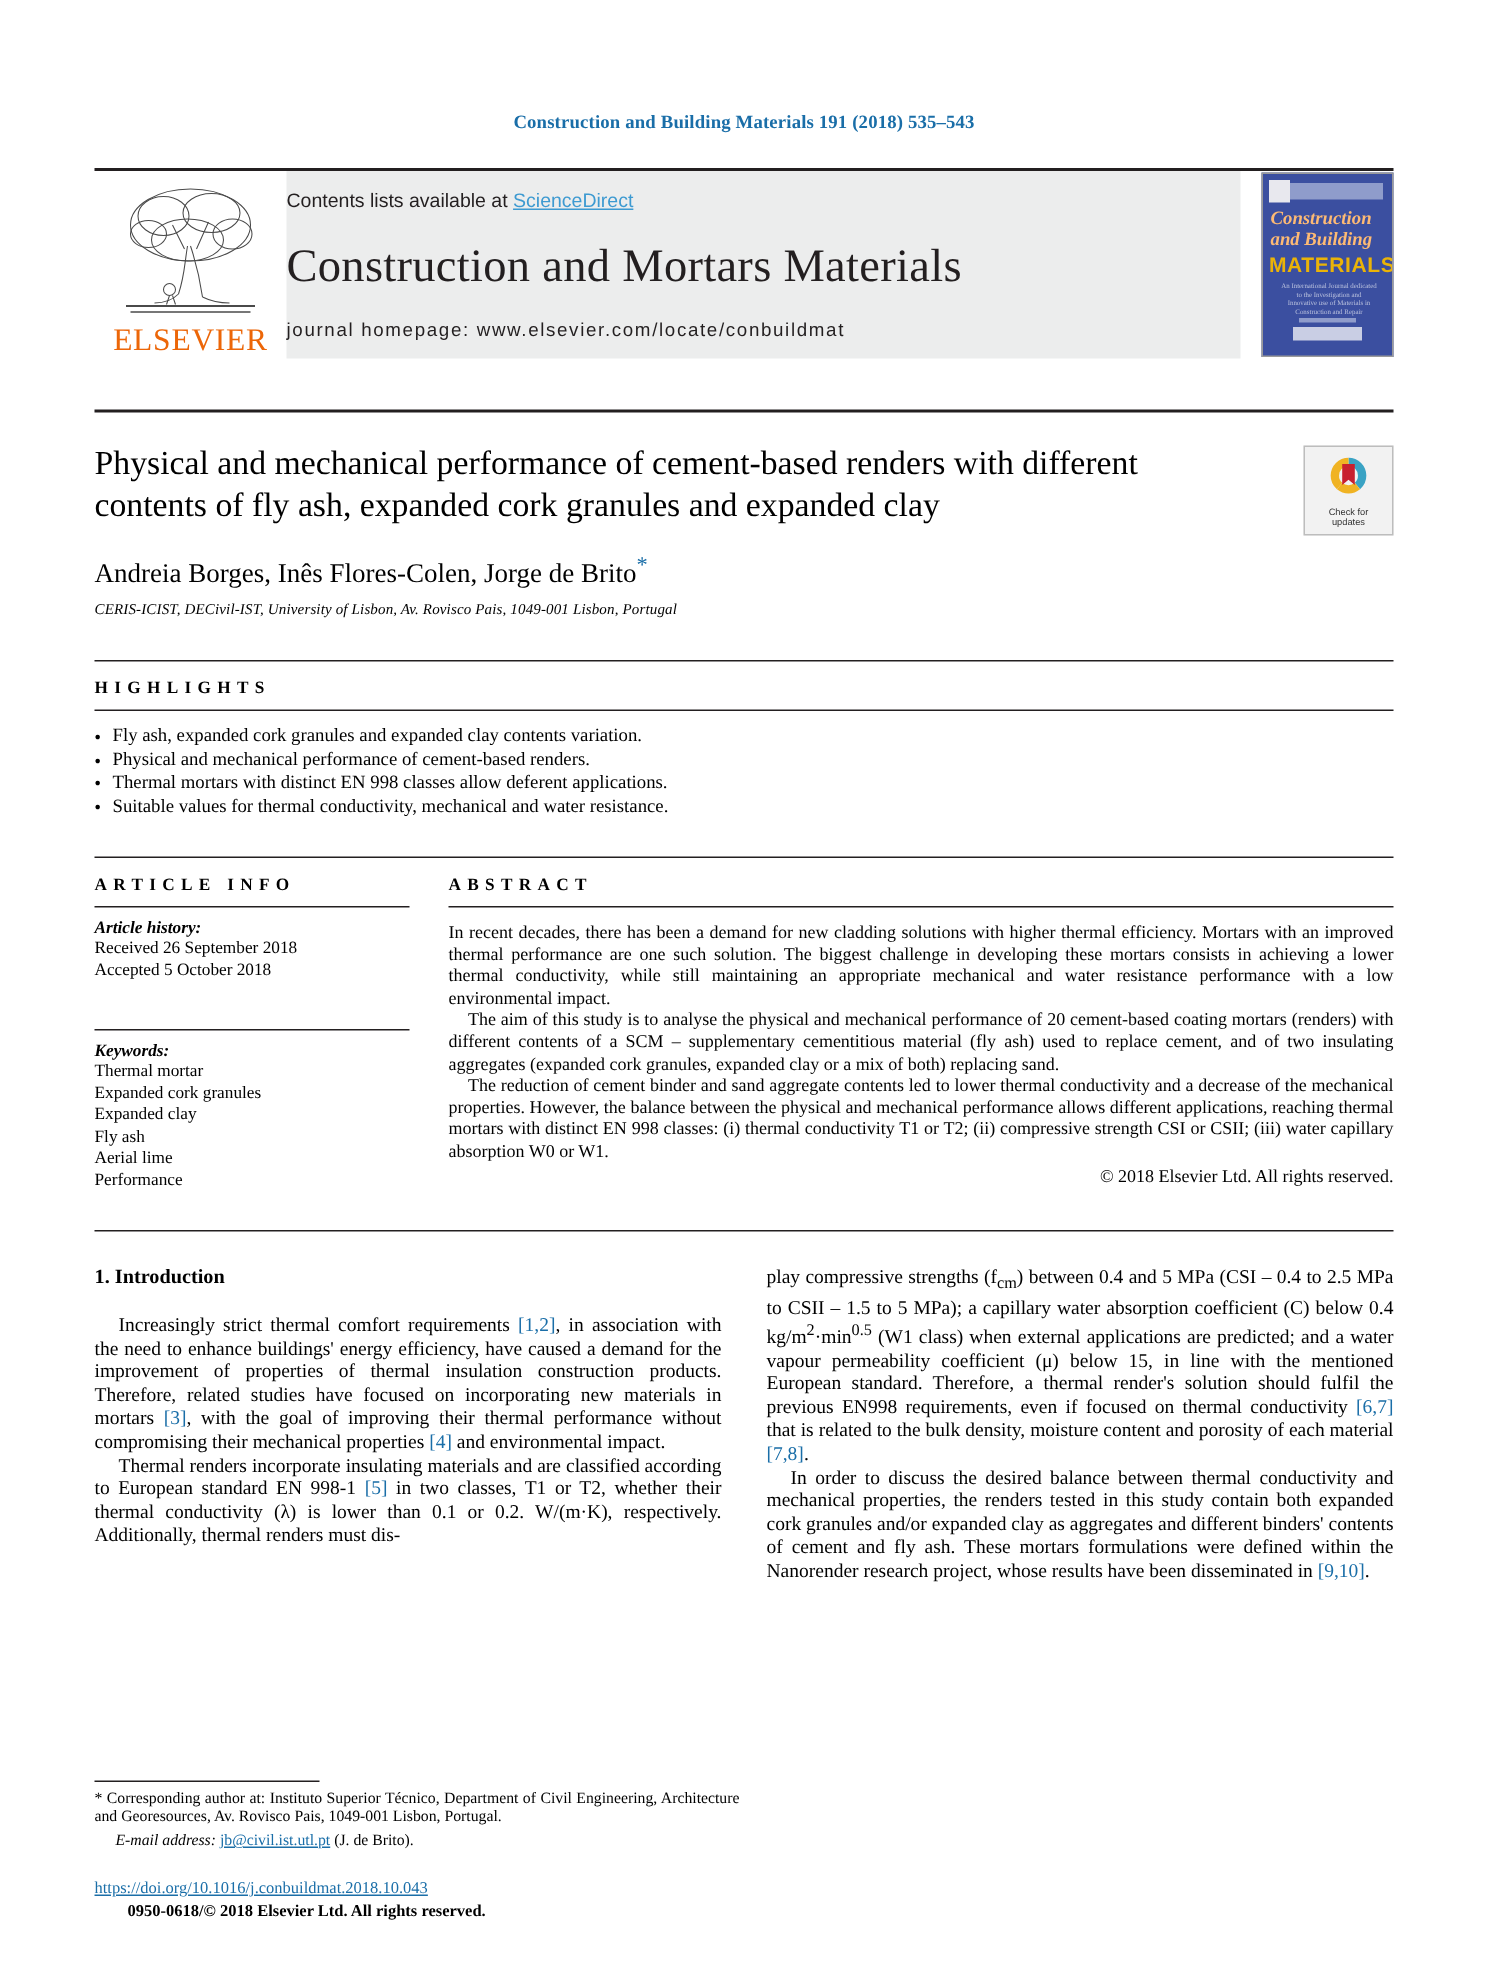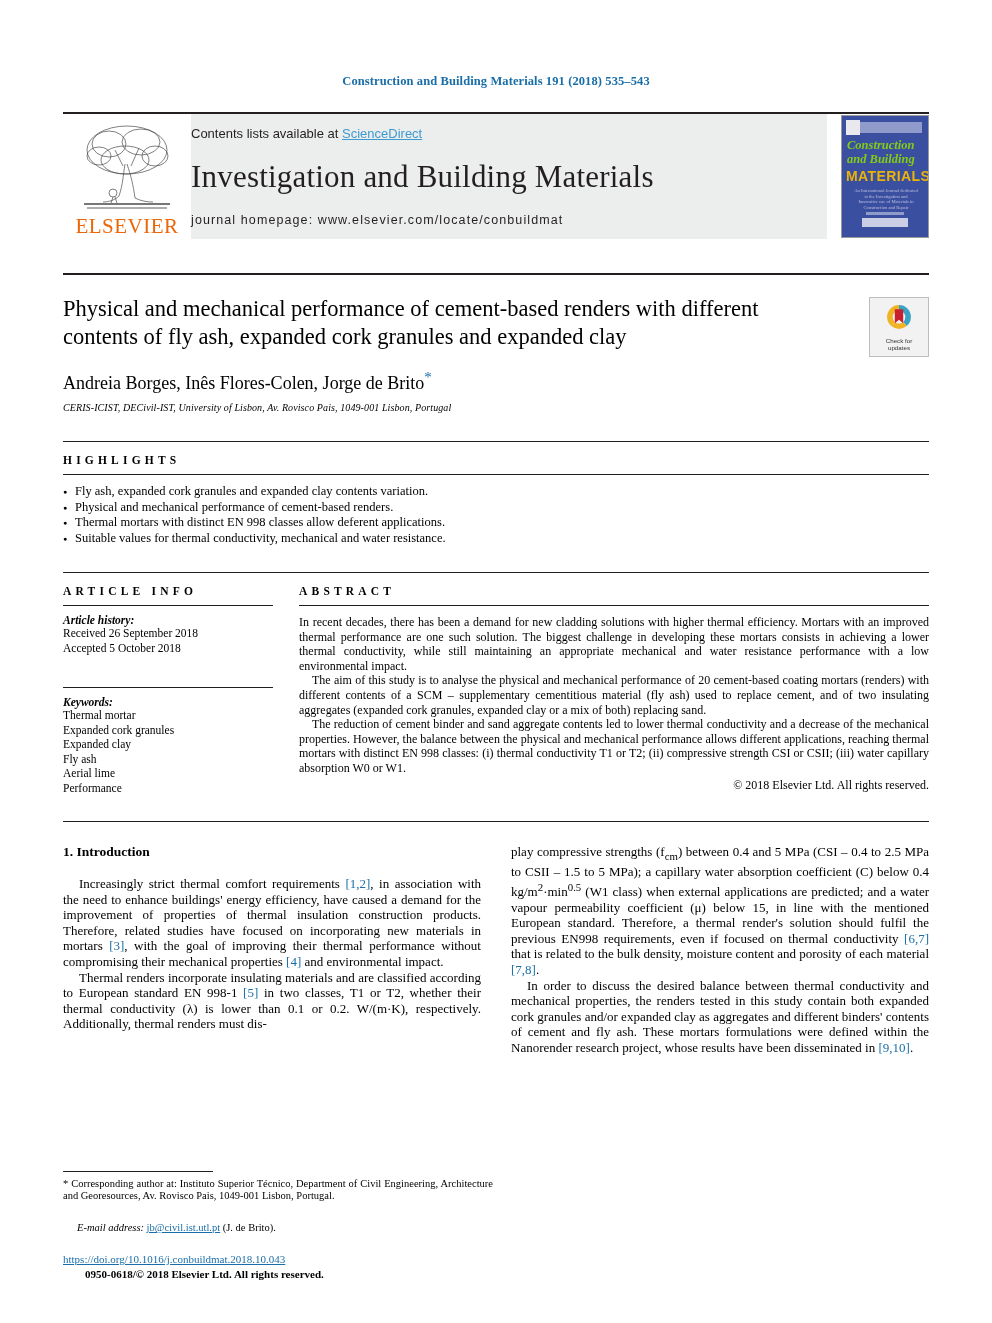--- a/index.html
+++ b/index.html
@@ -109,21 +109,21 @@
   }
   .cover-sq {
     position: absolute;
     top: 4px; left: 4px;
     width: 14px; height: 15px;
     background: #e8e8ee;
   }
   .cover-t1, .cover-t2 {
     position: absolute;
     left: 5px; right: 3px;
-    color: #84cc16;
+    color: #fdba74;
     font-family: "Liberation Serif", serif;
     font-style: italic;
     font-weight: bold;
     font-size: 12.5px;
     line-height: 14px;
     text-align: left;
   }
   .cover-t1 { top: 22px; }
   .cover-t2 { top: 36px; }
   .cover-t3 {
@@ -331,21 +331,21 @@
   }
   .fn-text {
     font-size: 10.5px;
     line-height: 12.8px;
     text-align: justify;
   }
   .fn-email {
     font-size: 10.5px;
     line-height: 12.8px;
     text-indent: 14px;
-    margin-top: 19px;
+    margin-top: 3px;
   }
   .fn-email i { font-style: italic; }
   .fn-link { color: #1a6ea8; }
   .doi-block { margin-top: 14px; }
   .doi-line {
     font-size: 11px;
     color: #1a6ea8;
     line-height: 13px;
   }
   .issn-line {
@@ -386,21 +386,21 @@
           </g>
         </svg>
       </span>
       <div class="elsevier-word">ELSEVIER</div>
     </div>
 
     <div class="masthead-center">
       <div class="contents-line">
         <span>Contents lists available at </span><a class="sd" href="#">ScienceDirect</a>
       </div>
-      <div class="journal-title">Investigation and Building Materials</div>
+      <div class="journal-title">Construction and Mortars Materials</div>
       <div class="homepage-line">journal homepage: www.elsevier.com/locate/conbuildmat</div>
     </div>
 
     <div class="cover-thumb">
       <div class="cover-bar"></div>
       <div class="cover-sq"></div>
       <div class="cover-t1">Construction</div>
       <div class="cover-t2">and Building</div>
       <div class="cover-t3">MATERIALS</div>
       <div class="cover-sub">An International Journal dedicated to the Investigation and Innovative use of Materials in Construction and Repair</div>

